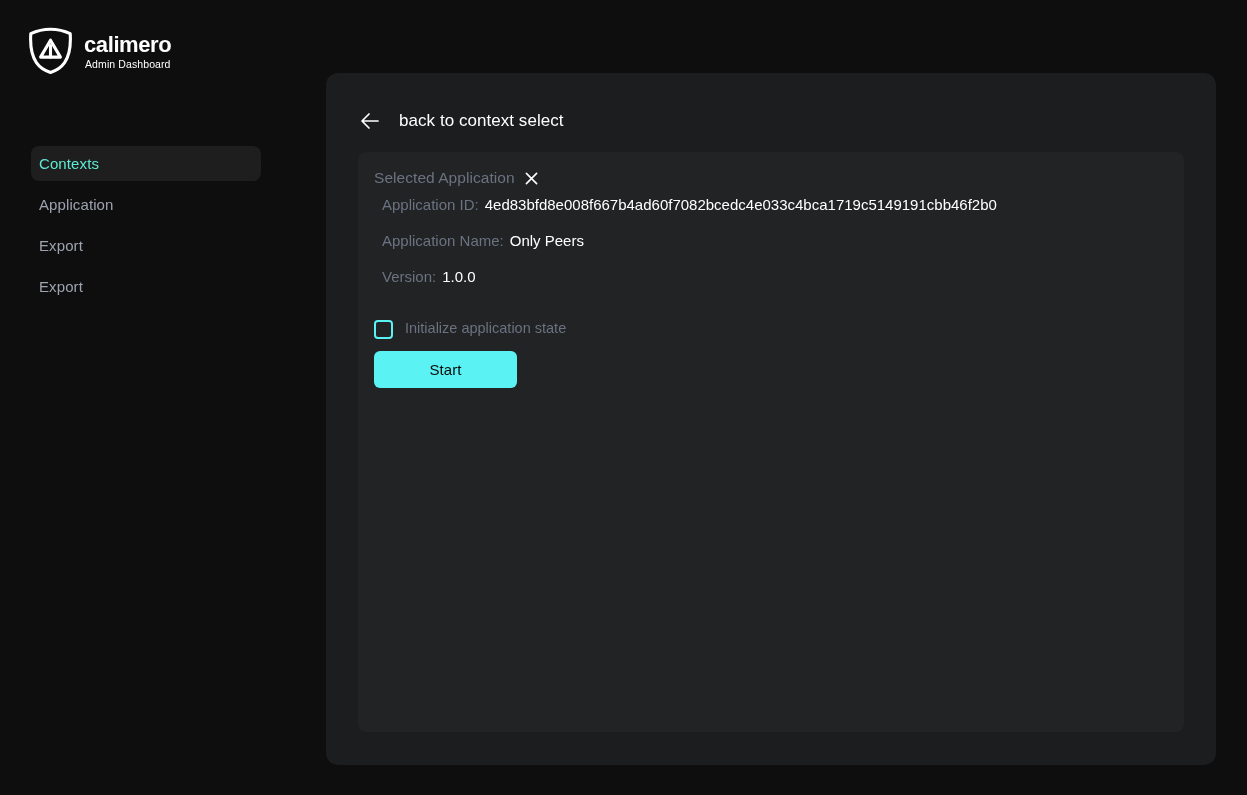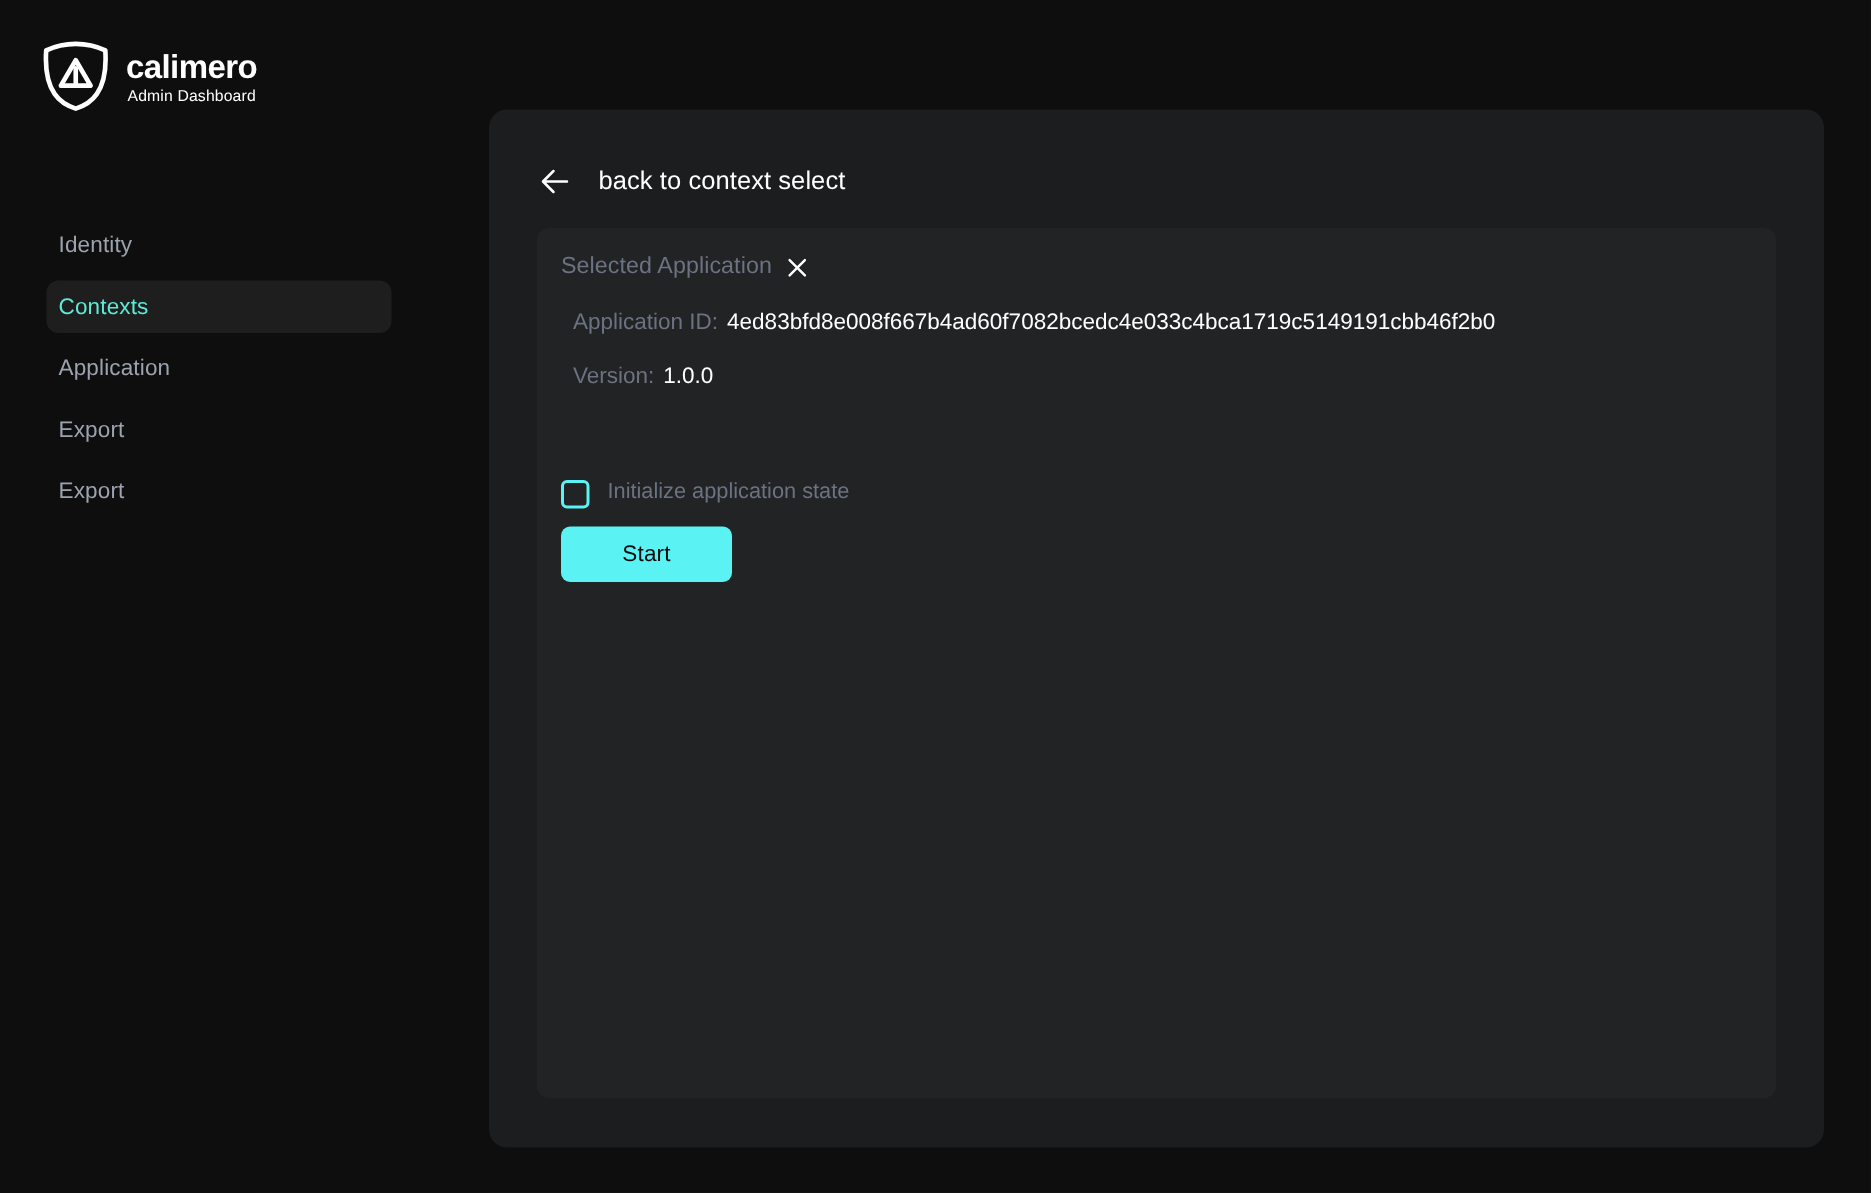--- a/index.html
+++ b/index.html
@@ -180,21 +180,20 @@
     position: absolute;
     left: 24px;
     top: 44px;
     display: flex;
     flex-direction: column;
   }
 
   .detail-row {
     height: 36px;
     display: flex;
-    align-items: center;
     gap: 6px;
     white-space: nowrap;
   }
 
   .detail-label {
     font-size: 15px;
     color: #6b7280;
   }
 
   .detail-value {
@@ -225,21 +224,21 @@
 
   .checkbox-label {
     font-size: 14.5px;
     color: #6b7280;
   }
 
   .start-button {
     position: absolute;
     left: 16px;
     top: 199px;
-    width: 114px;
+    width: 143px;
     height: 37px;
     background: #5af2f2;
     border: none;
     border-radius: 6px;
     color: #0b0b0b;
     font-family: "Liberation Sans", "DejaVu Sans", sans-serif;
     font-size: 15px;
     font-weight: 400;
     cursor: pointer;
     display: flex;
@@ -261,23 +260,20 @@
         <path d="M22.5 13.2 L32.4 30.1 L12.6 30.1 Z" fill="none" stroke="#ffffff" stroke-width="3.1" stroke-linejoin="round"></path>
         <path d="M22.5 18.5 L22.5 30.1" stroke="#ffffff" stroke-width="3.1" stroke-linecap="round"></path>
       </svg>
       <div class="brand-text">
         <div class="brand-name">calimero</div>
         <div class="brand-sub">Admin Dashboard</div>
       </div>
     </div>
 
     <nav class="nav">
-      <div class="nav-item">
-        <span class="nav-label">Identity</span>
-      </div>
       <div class="nav-item active">
         <span class="nav-label">Contexts</span>
       </div>
       <div class="nav-item">
         <span class="nav-label">Application</span>
       </div>
       <div class="nav-item">
         <span class="nav-label">Export</span>
       </div>
       <div class="nav-item">
@@ -305,20 +301,24 @@
         </svg>
       </div>
 
       <div class="detail-list">
 
         <div class="detail-row">
           <span class="detail-label">Application ID:</span>
           <span class="detail-value">4ed83bfd8e008f667b4ad60f7082bcedc4e033c4bca1719c5149191cbb46f2b0</span>
         </div>
 
+        <div class="detail-row">
+          <span class="detail-label">Application Name:</span>
+          <span class="detail-value">Only Peers</span>
+        </div>
 
         <div class="detail-row">
           <span class="detail-label">Version:</span>
           <span class="detail-value">1.0.0</span>
         </div>
 
       </div>
 
       <div class="checkbox-row">
         <span class="checkbox-box"></span>

